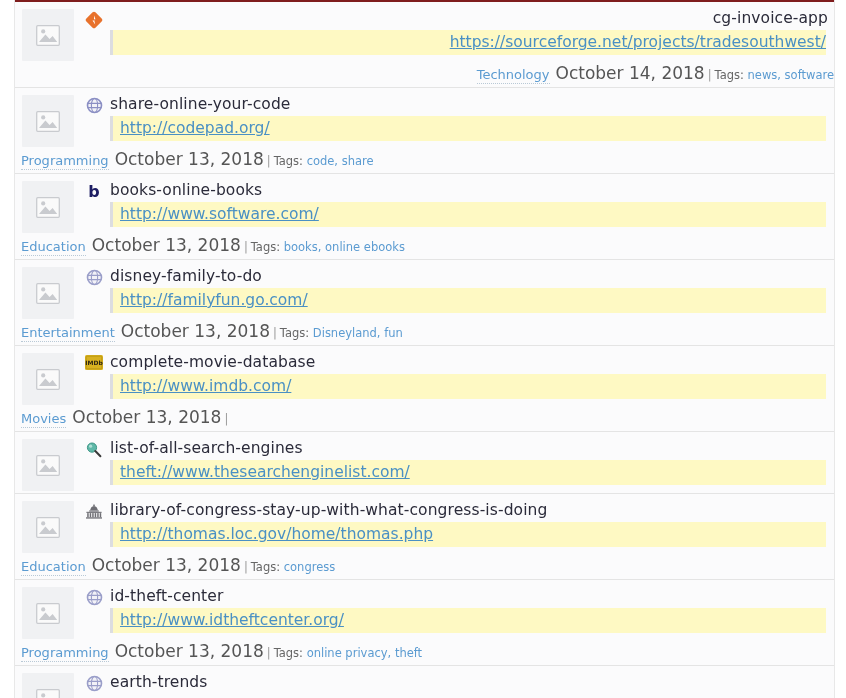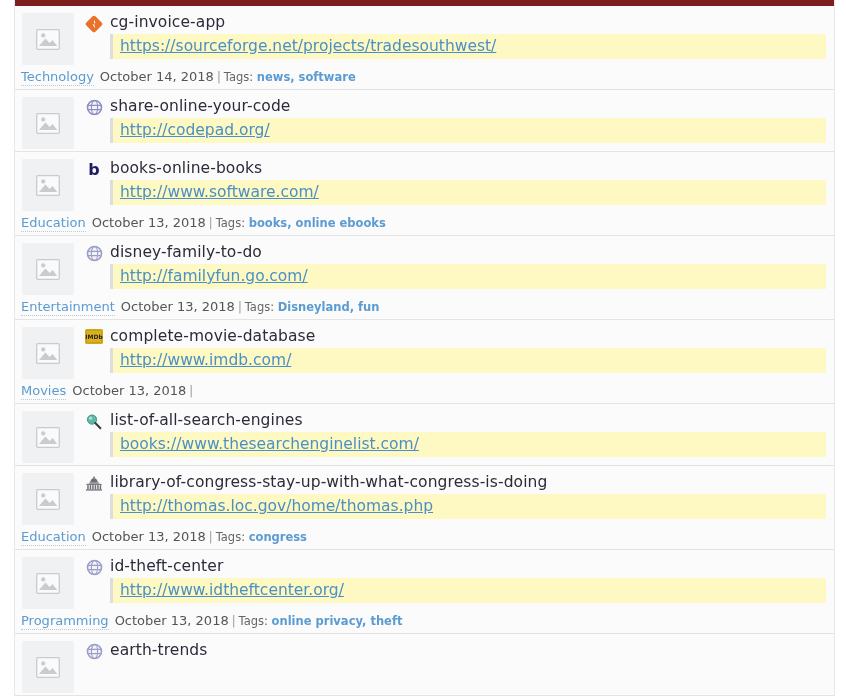--- a/index.html
+++ b/index.html
@@ -25,21 +25,21 @@
     box-sizing: border-box;
   }
 
   .bookmark-row {
     position: relative;
     border-bottom: 1px solid #e4e4e4;
     background: #fbfbfc;
     box-sizing: border-box;
     padding: 0;
   }
-  .bookmark-row:first-child { border-top: 6px solid #7f1d1d; }
+  .bookmark-row:first-child { border-top: 2px solid #7f1d1d; text-align: right; }
 
   .row-main {
     display: flex;
     align-items: flex-start;
     padding: 5px 0 0 0;
     min-height: 56px;
   }
 
   .thumb {
     flex: 0 0 auto;
@@ -110,36 +110,35 @@
   .meta-category {
     color: #5b9bd1;
     font-size: 13px;
     border-bottom: 1px dotted #b9c9d6;
     padding-bottom: 1px;
     margin-right: 6px;
     cursor: pointer;
   }
   .meta-date {
     color: #555555;
-    font-size: 13px;
+    font-size: 17px;
   }
   .meta-sep {
     color: #9a9a9a;
     margin: 0 3px;
   }
   .meta-tagslabel {
     color: #666666;
     font-size: 11.5px;
     margin-top: 34px;
   }
   .meta-tags {
     color: #5b9bd1;
     font-size: 11.5px;
     cursor: pointer;
-    font-weight: bold;
   }
 </style>
 </head>
 <body>
 
 <div id="bookmark-list">
     <div class="bookmark-row">
       <div class="row-main">
         <div class="thumb">
           <span>
@@ -183,20 +182,21 @@
               <ellipse cx="8.5" cy="8.5" rx="3.1" ry="7" fill="none" stroke="#8b8fc4" stroke-width="1.1"></ellipse>
               <path d="M1.8 6.4 H15.2 M1.8 10.6 H15.2" stroke="#8b8fc4" stroke-width="1.1" fill="none"></path>
             </svg>
           </span>
         </div>
         <div class="entry">
           <div class="entry-title">share-online-your-code</div>
           <div class="entry-url-wrap"><a class="entry-url" href="#">http://codepad.org/</a></div>
         </div>
       </div>
+      <div class="meta-line"><span class="meta-category">Programming</span><span class="meta-date">October 13, 2018</span><span class="meta-sep">|</span><span class="meta-tagslabel">Tags:</span> <span class="meta-tags">code, share</span></div>
     </div>
     <div class="bookmark-row">
       <div class="row-main">
         <div class="thumb">
           <span>
             <svg width="24" height="21" viewBox="0 0 24 21">
               <rect x="0.7" y="0.7" width="22.6" height="19.6" rx="1" fill="#fafafa" stroke="#c9cbcf" stroke-width="1.3"></rect>
               <circle cx="7.2" cy="6.4" r="2.1" fill="#c9cbcf"></circle>
               <path d="M3 17 L9.4 9.4 L13.6 14 L16.6 11 L21.2 17 Z" fill="#c9cbcf"></path>
             </svg>
@@ -283,21 +283,21 @@
           <span>
             <svg width="18" height="18" viewBox="0 0 18 18">
               <circle cx="7" cy="6.6" r="4.6" fill="#5fb8a8" stroke="#3d9686" stroke-width="1"></circle>
               <circle cx="5.6" cy="5.2" r="1.6" fill="#c9ece5" opacity="0.75"></circle>
               <path d="M10.3 10 L15.4 15.3" stroke="#3a3a3a" stroke-width="2" stroke-linecap="round"></path>
             </svg>
           </span>
         </div>
         <div class="entry">
           <div class="entry-title">list-of-all-search-engines</div>
-          <div class="entry-url-wrap"><a class="entry-url" href="#">books://www.thesearchenginelist.com/</a></div>
+          <div class="entry-url-wrap"><a class="entry-url" href="#">theft://www.thesearchenginelist.com/</a></div>
         </div>
       </div>
     </div>
     <div class="bookmark-row">
       <div class="row-main">
         <div class="thumb">
           <span>
             <svg width="24" height="21" viewBox="0 0 24 21">
               <rect x="0.7" y="0.7" width="22.6" height="19.6" rx="1" fill="#fafafa" stroke="#c9cbcf" stroke-width="1.3"></rect>
               <circle cx="7.2" cy="6.4" r="2.1" fill="#c9cbcf"></circle>

